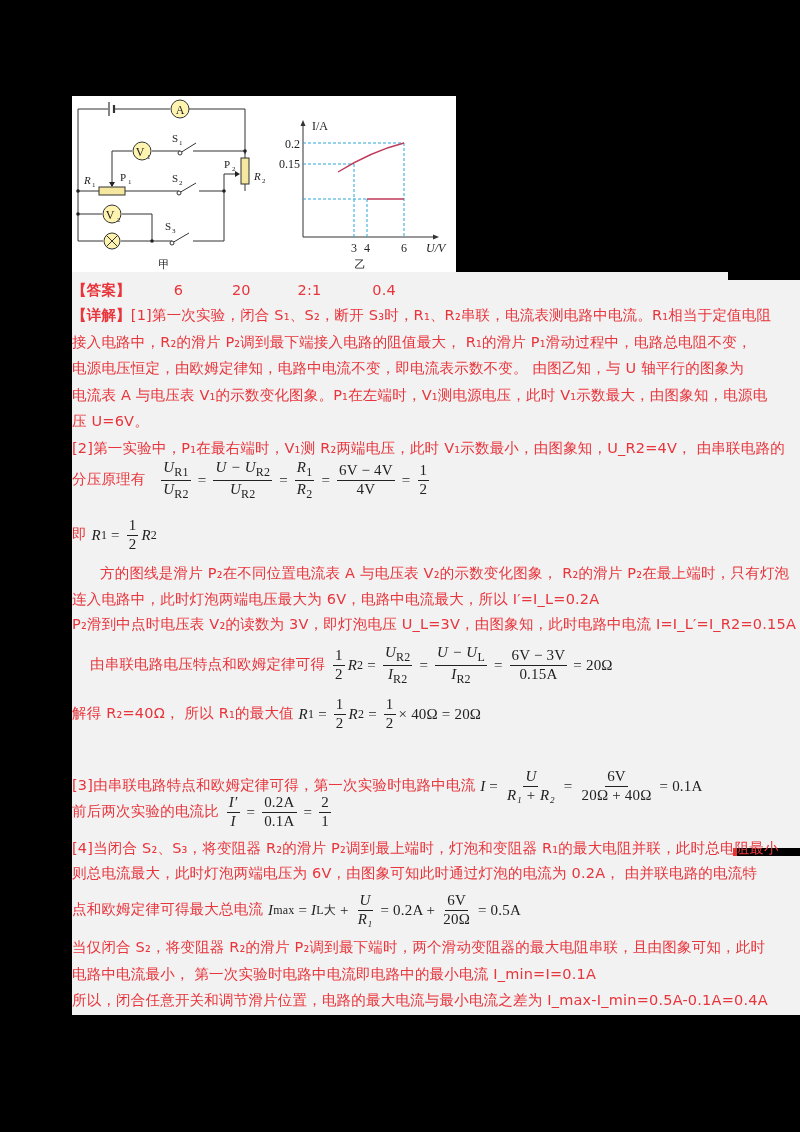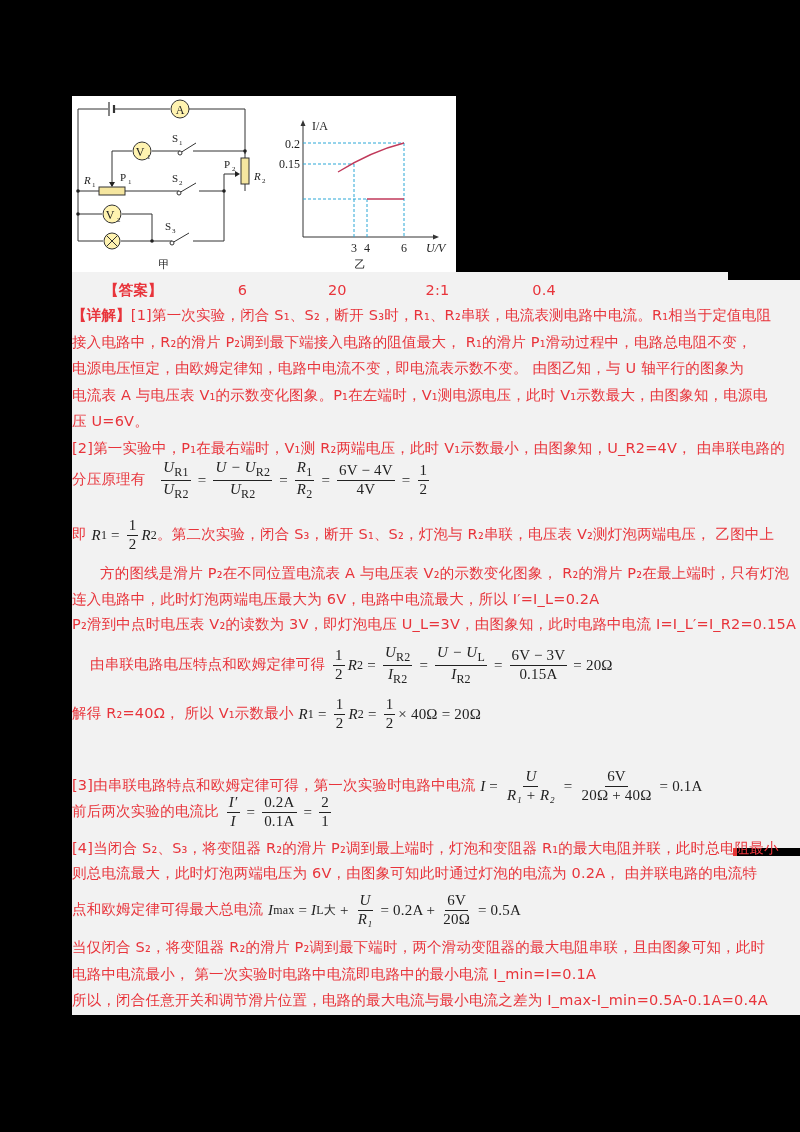--- a/index.html
+++ b/index.html
@@ -18,21 +18,21 @@
     position: absolute; left: 728px; top: 272px; width: 72px; height: 8px; background: #000;
   }
   .side-bar {
     position: absolute; left: 737px; top: 848px; width: 63px; height: 8px; background: #000;
   }
   .side-bar .dot { position:absolute; left:-4px; top:0; width:4px; height:8px; background:#e53935; }
   .line {
     position: absolute; left: 72px; color: #e8343b; font-size: 14.5px; white-space: nowrap;
     letter-spacing: 0.2px;
   }
-  .ans span { display: inline-block; padding-left: 32px; }
+  .ans span { display: inline-block; }
   .math {
     font-family: "Liberation Serif", "DejaVu Serif", serif; color: #222; font-size: 15px;
     display: inline-flex; align-items: center; vertical-align: middle;
   }
   .frac { display: inline-flex; flex-direction: column; align-items: center; margin: 0 3px; line-height: 1.05; }
   .frac .num { border-bottom: 1px solid #222; padding: 0 2px 1px; }
   .frac .den { padding: 1px 2px 0; }
   .math .eq { margin: 0 4px; }
   sub { font-size: 12px; }
   .it { font-style: italic; }
@@ -222,21 +222,21 @@
   <span class="math">
     <span class="it">R</span>
       <sub>1</sub>
     <span class="eq">=</span>
     <span class="frac">
         <span class="num">1</span>
         <span class="den">2</span>
       </span>
     <span class="it">R</span>
       <sub>2</sub>
-  </span><span>。第二次实验，闭合 S₃，断开 S₁、S₂，灯泡与 R₂串联，电压表 V₂测灯泡两端电压， 乙图中上</span>
+  </span>
 </div>
 
 <div class="line" style="top:564px;margin-left:28px;">方的图线是滑片 P₂在不同位置电流表 A 与电压表 V₂的示数变化图象， R₂的滑片 P₂在最上端时，只有灯泡</div>
 <div class="line" style="top:590px;">连入电路中，此时灯泡两端电压最大为 6V，电路中电流最大，所以 I′=I_L=0.2A</div>
 <div class="line" style="top:615px;">P₂滑到中点时电压表 V₂的读数为 3V，即灯泡电压 U_L=3V，由图象知，此时电路中电流 I=I_L′=I_R2=0.15A</div>
 
 <div class="line" style="top:645px;padding-left:18px;">
   <span>由串联电路电压特点和欧姆定律可得</span>
   <span class="math">
     <span class="frac">
@@ -258,21 +258,21 @@
     <span class="eq">=</span>
     <span class="frac">
         <span class="num">6V − 3V</span>
         <span class="den">0.15A</span>
       </span>
     <span style="margin-left:3px;">= 20Ω</span>
   </span>
 </div>
 
 <div class="line" style="top:697px;">
-  <span>解得 R₂=40Ω， 所以 V₁示数最小</span>
+  <span>解得 R₂=40Ω， 所以 R₁的最大值</span>
   <span class="math">
     <span class="it">R</span>
       <sub>1</sub>
     <span class="eq">=</span>
     <span class="frac">
         <span class="num">1</span>
         <span class="den">2</span>
       </span>
     <span class="it">R</span>
       <sub>2</sub>

